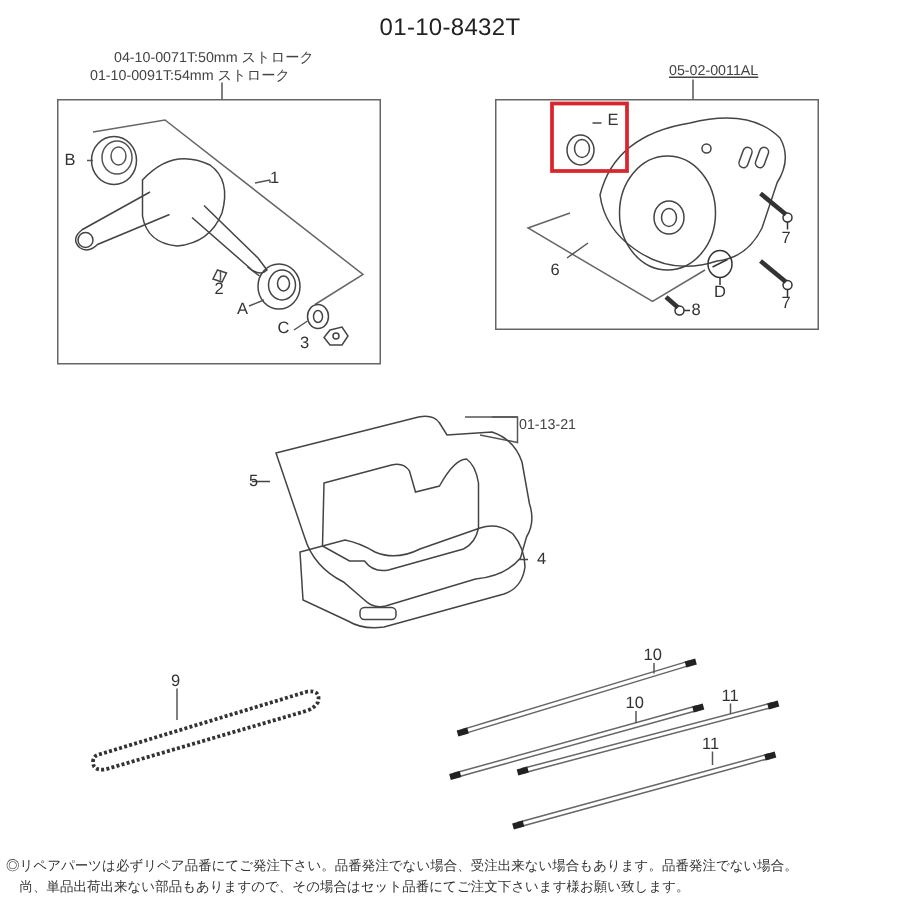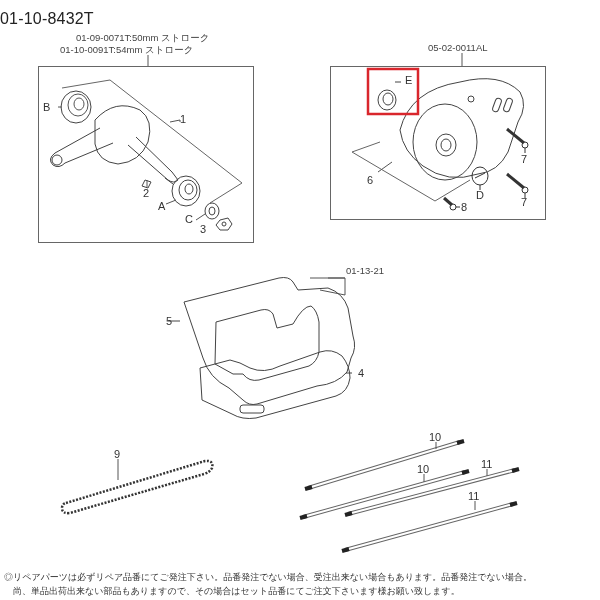--- a/index.html
+++ b/index.html
@@ -1,19 +1,19 @@
 <!DOCTYPE html>
 <html><head>
 <meta charset="utf-8">
 <style>
   html, body { margin: 0; padding: 0; background: #ffffff; }
   body { width: 600px; height: 600px; position: relative; overflow: hidden;
          font-family: "Liberation Sans", sans-serif; color: #333; }
   .abs { position: absolute; }
-  .title { left: 0; width: 600px; top: 10px; font-size: 16px; color: #222; letter-spacing: 0.2px; }
+  .title { left: 0; width: 600px; top: 10px; text-align: center; font-size: 16px; color: #222; letter-spacing: 0.2px; }
   .ref { font-size: 9.5px; color: #444; white-space: nowrap; }
   .callout { font-size: 11px; color: #333; }
   svg { position: absolute; left: 0; top: 0; }
   .note { left: 4px; font-size: 9px; color: #333; white-space: nowrap; }
 </style>
 </head>
 <body>
 
 <div class="abs title">01-10-8432T</div>
 
@@ -147,24 +147,24 @@
     </g>
     <line x1="436" y1="442" x2="436" y2="449"></line>
     <line x1="424" y1="474" x2="424" y2="482"></line>
     <line x1="487" y1="469" x2="487" y2="476"></line>
     <line x1="475" y1="501" x2="475" y2="510"></line>
   </g>
 
   <rect x="368" y="69" width="50" height="45" fill="none" stroke="#d9262c" stroke-width="2.5"></rect>
 </svg>
 
-<div class="abs ref" style="left:76px; top:32px;">01-09-0071T:50mm ストローク</div>
+<div class="abs ref" style="left:76px; top:32px;">04-10-0071T:50mm ストローク</div>
 <div class="abs ref" style="left:60px; top:44px;">01-10-0091T:54mm ストローク</div>
-<div class="abs ref" style="left:428px; top:42px;">05-02-0011AL</div>
-<div class="abs ref" style="left:346px; top:265px;">01-13-21</div>
+<div class="abs ref" style="left:446px; top:42px;text-decoration:underline;">05-02-0011AL</div>
+<div class="abs ref" style="left:346px; top:278px;">01-13-21</div>
 
 <div class="abs callout" style="left:180px; top:113px;">1</div>
 <div class="abs callout" style="left:43px; top:101px;">B</div>
 <div class="abs callout" style="left:143px; top:187px;">2</div>
 <div class="abs callout" style="left:158px; top:200px;">A</div>
 <div class="abs callout" style="left:185px; top:213px;">C</div>
 <div class="abs callout" style="left:200px; top:223px;">3</div>
 
 <div class="abs callout" style="left:405px; top:74px;">E</div>
 <div class="abs callout" style="left:367px; top:174px;">6</div>

